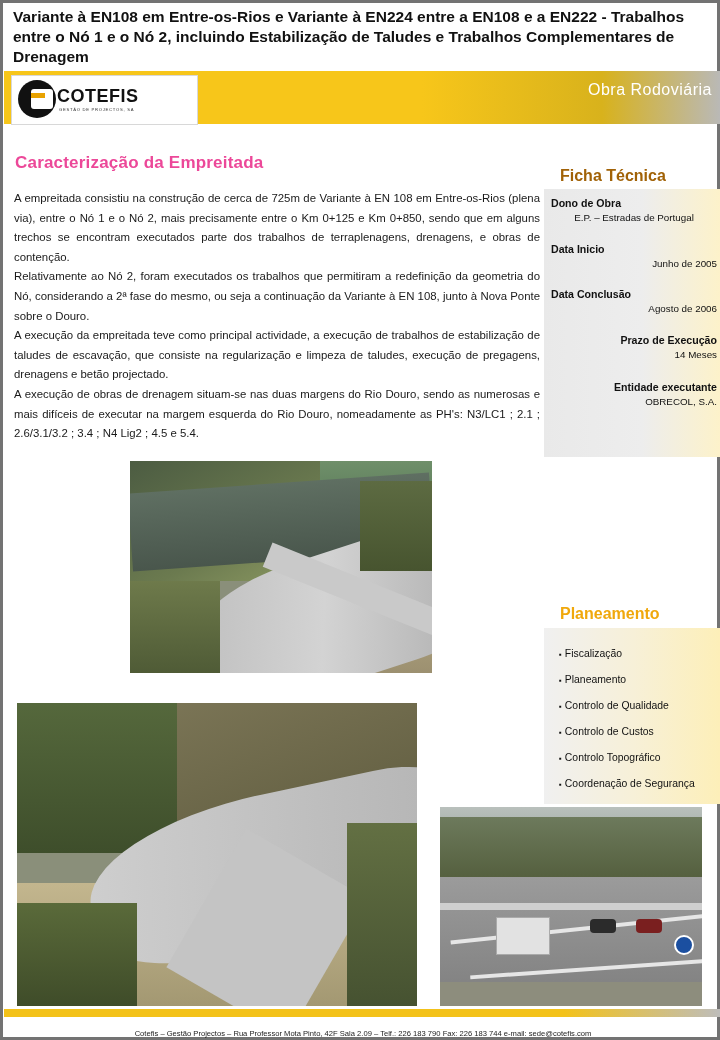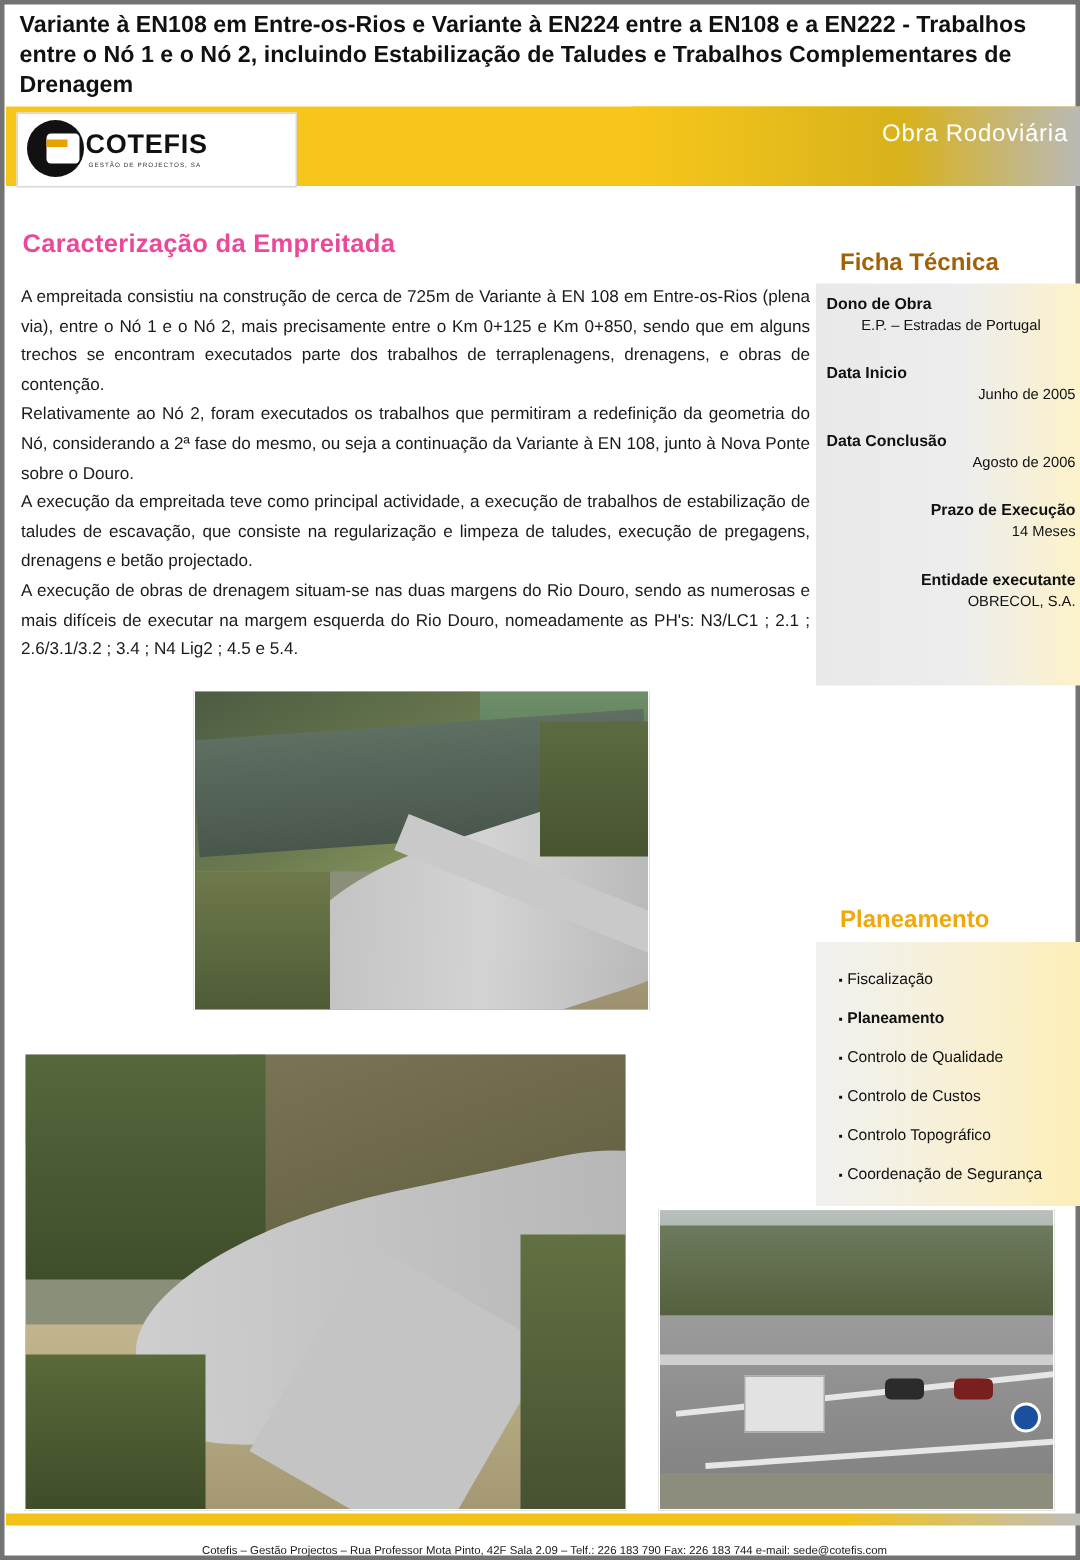--- a/index.html
+++ b/index.html
@@ -332,21 +332,21 @@
     <span class="ficha-key" style="text-align:right; padding-right:8px;">Entidade executante</span>
     <span class="ficha-val">OBRECOL, S.A.</span>
   </div>
 
   <div class="act-title">Planeamento</div>
   <div class="act-panel"></div>
 
   <div class="act-item" style="top:645px;">
     <span class="bullet">▪</span><span>Fiscalização</span>
   </div>
-  <div class="act-item" style="top:671px;font-weight:bold;">
+  <div class="act-item" style="top:671px;">
     <span class="bullet">▪</span><span>Planeamento</span>
   </div>
   <div class="act-item" style="top:697px;">
     <span class="bullet">▪</span><span>Controlo de Qualidade</span>
   </div>
   <div class="act-item" style="top:723px;">
     <span class="bullet">▪</span><span>Controlo de Custos</span>
   </div>
   <div class="act-item" style="top:749px;">
     <span class="bullet">▪</span><span>Controlo Topográfico</span>

